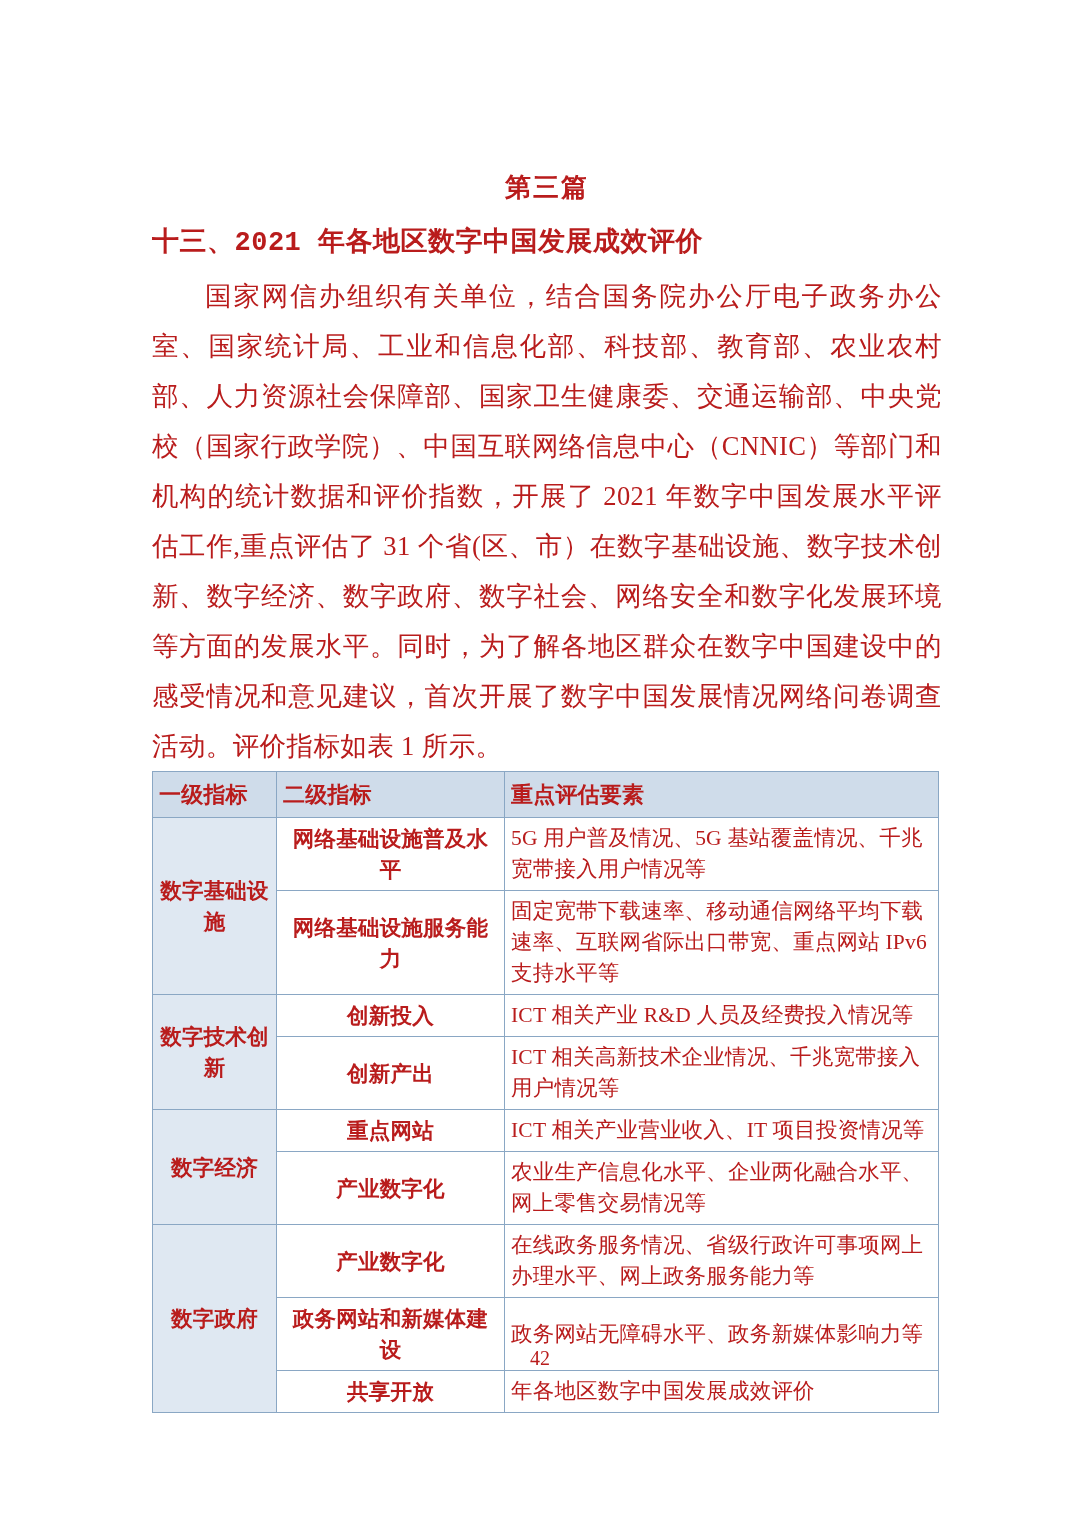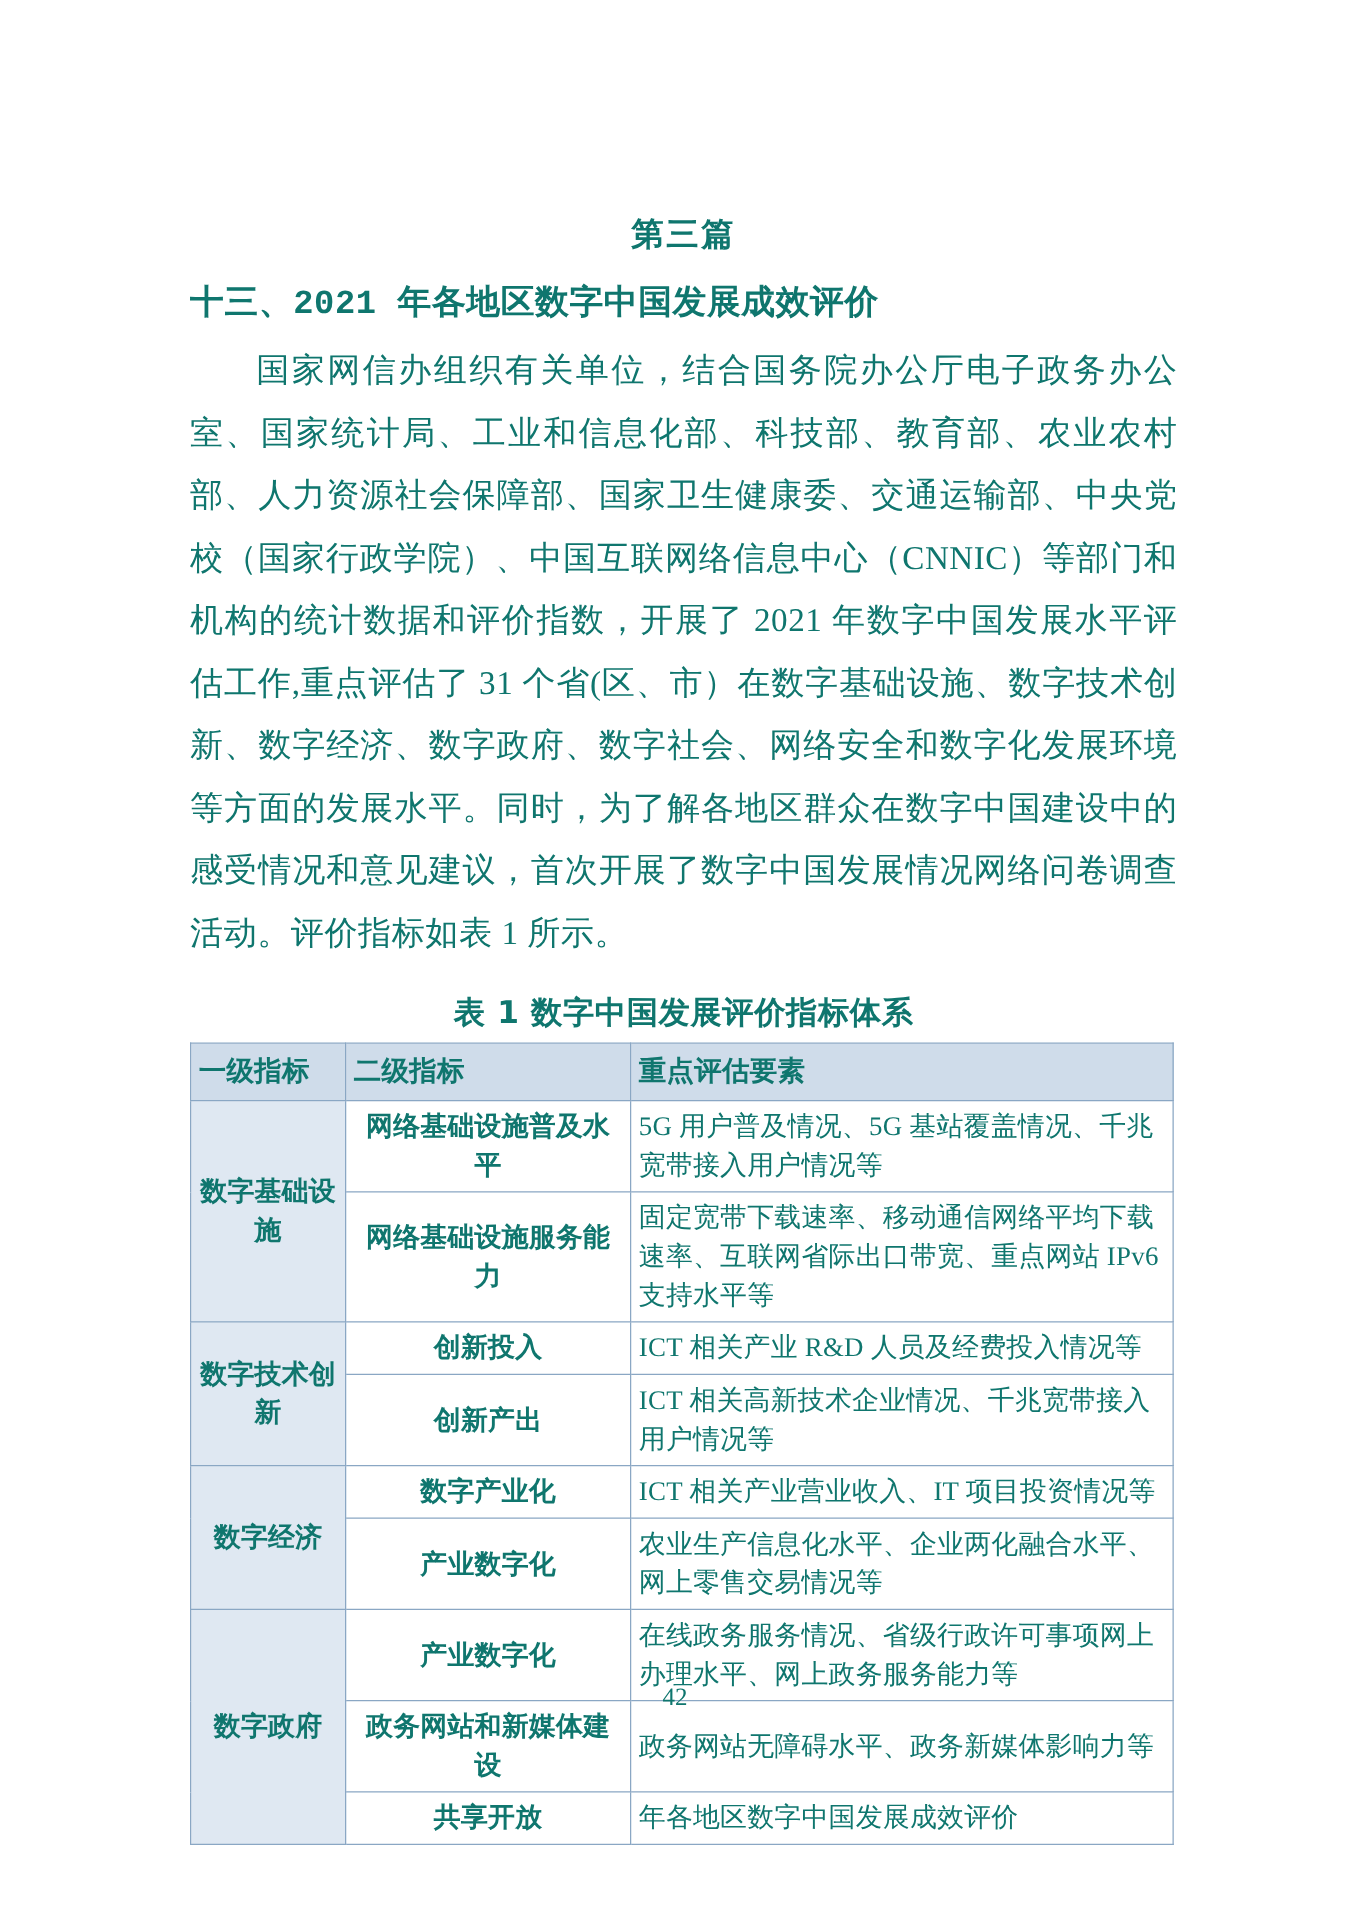--- a/index.html
+++ b/index.html
@@ -7,21 +7,21 @@
     padding: 0;
     background: #ffffff;
   }
   .page {
     position: relative;
     width: 1080px;
     height: 1527px;
     margin: 0 auto;
     background: #ffffff;
     font-family: "Liberation Serif", serif;
-    color: #0f766e;
+    color: #b91c1c;
     overflow: hidden;
   }
   .content {
     position: absolute;
     left: 152px;
     top: 170px;
     width: 790px;
   }
   .part-title {
     text-align: center;
@@ -114,21 +114,20 @@
 
 <div class="page">
   <div class="content">
 
     <div class="part-title">第三篇</div>
 
     <div class="section-title">十三、2021 年各地区数字中国发展成效评价</div>
 
     <p class="body-text">国家网信办组织有关单位，结合国务院办公厅电子政务办公室、国家统计局、工业和信息化部、科技部、教育部、农业农村部、人力资源社会保障部、国家卫生健康委、交通运输部、中央党校（国家行政学院）、中国互联网络信息中心（CNNIC）等部门和机构的统计数据和评价指数，开展了 2021 年数字中国发展水平评估工作,重点评估了 31 个省(区、市）在数字基础设施、数字技术创新、数字经济、数字政府、数字社会、网络安全和数字化发展环境等方面的发展水平。同时，为了解各地区群众在数字中国建设中的感受情况和意见建议，首次开展了数字中国发展情况网络问卷调查活动。评价指标如表 1 所示。</p>
 
-    <div class="table-caption">表 1  数字中国发展评价指标体系</div>
 
     <table class="indicator-table">
       <colgroup>
         <col class="col1">
         <col class="col2">
         <col class="col3">
       </colgroup>
       <thead>
         <tr>
           <th>一级指标</th>
@@ -153,21 +152,21 @@
           <td class="lvl2">创新投入</td>
           <td class="elements">ICT 相关产业 R&amp;D 人员及经费投入情况等</td>
         </tr>
         <tr>
           <td class="lvl2">创新产出</td>
           <td class="elements">ICT 相关高新技术企业情况、千兆宽带接入用户情况等</td>
         </tr>
 
         <tr>
           <td class="lvl1" rowspan="2">数字经济</td>
-          <td class="lvl2">数字产业化</td>
+          <td class="lvl2">重点网站</td>
           <td class="elements">ICT 相关产业营业收入、IT 项目投资情况等</td>
         </tr>
         <tr>
           <td class="lvl2">产业数字化</td>
           <td class="elements">农业生产信息化水平、企业两化融合水平、网上零售交易情况等</td>
         </tr>
 
         <tr>
           <td class="lvl1" rowspan="3">数字政府</td>
           <td class="lvl2">产业数字化</td>

